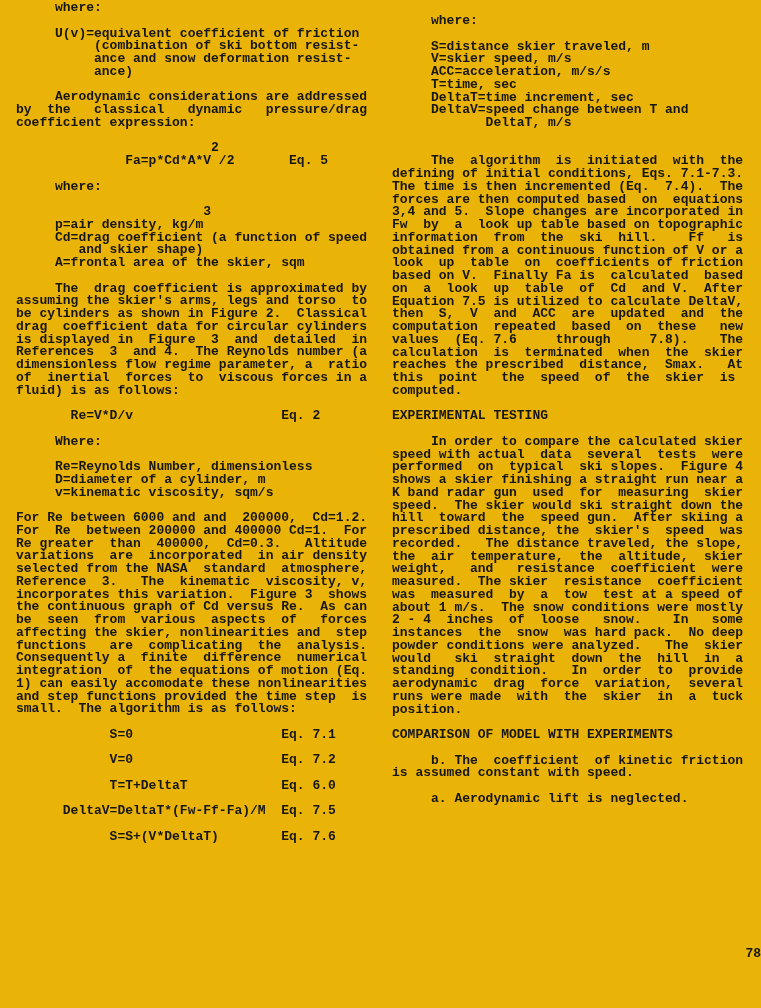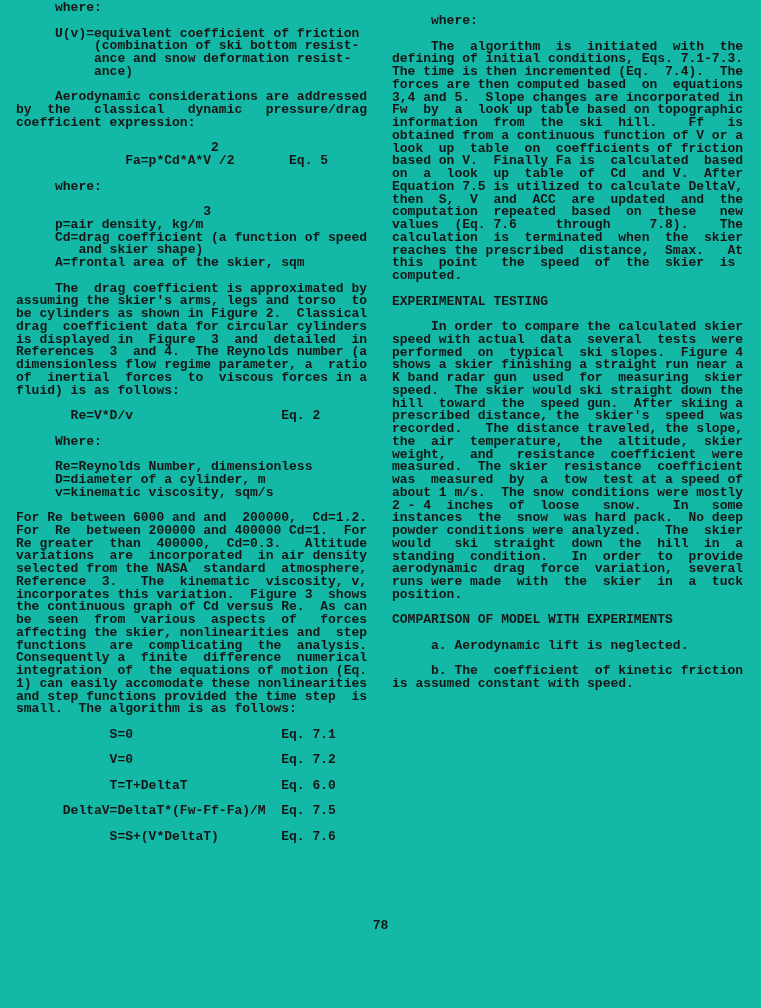--- a/index.html
+++ b/index.html
@@ -1,43 +1,43 @@
 <!DOCTYPE html>
 <html><head>
 <meta charset="utf-8">
 <style>
   html, body { margin: 0; padding: 0; background: #e8e8e8; }
   .page {
     position: relative;
     width: 761px;
     height: 1008px;
-    background: #14b8a6;
+    background: #eab308;
     overflow: hidden;
     font-family: "Liberation Mono", "DejaVu Sans Mono", monospace;
   }
   .col { position: absolute; width: 365px; }
   .col-left  { left: 16px;  top: 2px;  }
   .col-right { left: 392px; top: 15px; }
   pre.block {
     margin: 0 0 12.75px 0;
     padding: 0;
     font-family: "Liberation Mono", "DejaVu Sans Mono", monospace;
     font-weight: 700;
     font-size: 13px;
     line-height: 12.75px;
     color: #161616;
     white-space: pre;
     letter-spacing: 0;
   }
   pre.block.gap2 { margin-bottom: 25.5px; }
   .footer {
     position: absolute;
-    left: 0; top: 919px;
+    left: 0; top: 947px;
     width: 100%;
-    text-align: center;
+    text-align: right;
     font-family: "Liberation Mono", "DejaVu Sans Mono", monospace;
     font-weight: 700;
     font-size: 13px;
     line-height: 13px;
     color: #161616;
   }
 </style>
 </head>
 <body>
 
@@ -92,20 +92,27 @@
 small.  The algorithm is as follows:</pre>
     <pre class="block">            S=0                   Eq. 7.1</pre>
     <pre class="block">            V=0                   Eq. 7.2</pre>
     <pre class="block">            T=T+DeltaT            Eq. 6.0</pre>
     <pre class="block">      DeltaV=DeltaT*(Fw-Ff-Fa)/M  Eq. 7.5</pre>
     <pre class="block">            S=S+(V*DeltaT)        Eq. 7.6</pre>
   </div>
 
   <div class="col col-right">
     <pre class="block">     where:</pre>
+    <pre class="block gap2">     S=distance skier traveled, m
+     V=skier speed, m/s
+     ACC=acceleration, m/s/s
+     T=time, sec
+     DeltaT=time increment, sec
+     DeltaV=speed change between T and
+            DeltaT, m/s</pre>
     <pre class="block">     The  algorithm  is  initiated  with  the
 defining of initial conditions, Eqs. 7.1-7.3.
 The time is then incremented (Eq.  7.4).  The
 forces are then computed based  on  equations
 3,4 and 5.  Slope changes are incorporated in
 Fw  by  a  look up table based on topographic
 information  from  the  ski  hill.    Ff   is
 obtained from a continuous function of V or a
 look  up  table  on  coefficients of friction
 based on V.  Finally Fa is  calculated  based
@@ -135,20 +142,20 @@
 about 1 m/s.  The snow conditions were mostly
 2 - 4  inches  of  loose   snow.    In   some
 instances  the  snow  was hard pack.  No deep
 powder conditions were analyzed.   The  skier
 would   ski  straight  down  the  hill  in  a
 standing  condition.   In  order  to  provide
 aerodynamic  drag  force  variation,  several
 runs were made  with  the  skier  in  a  tuck
 position.</pre>
     <pre class="block">COMPARISON OF MODEL WITH EXPERIMENTS</pre>
-    <pre class="block">     a. Aerodynamic lift is neglected.</pre>
     <pre class="block">     b. The  coefficient  of kinetic friction
 is assumed constant with speed.</pre>
+    <pre class="block">     a. Aerodynamic lift is neglected.</pre>
   </div>
 
   <div class="footer">78</div>
 
 </div>
 
 </body></html>

